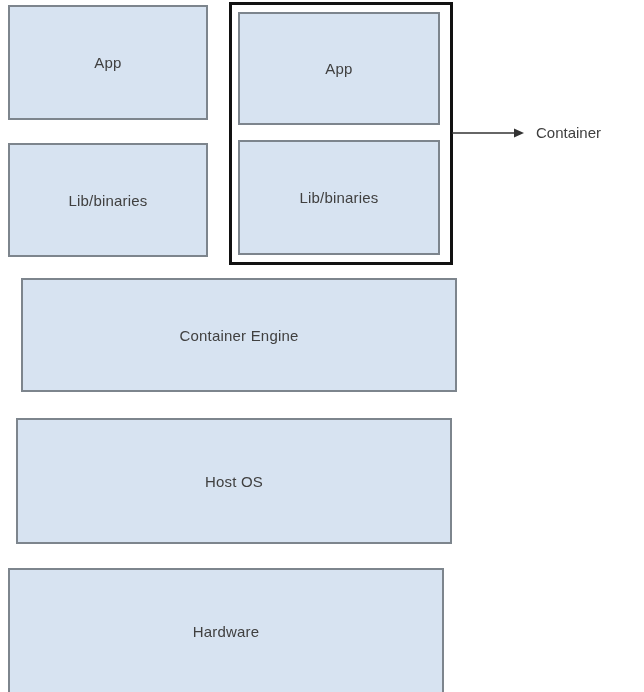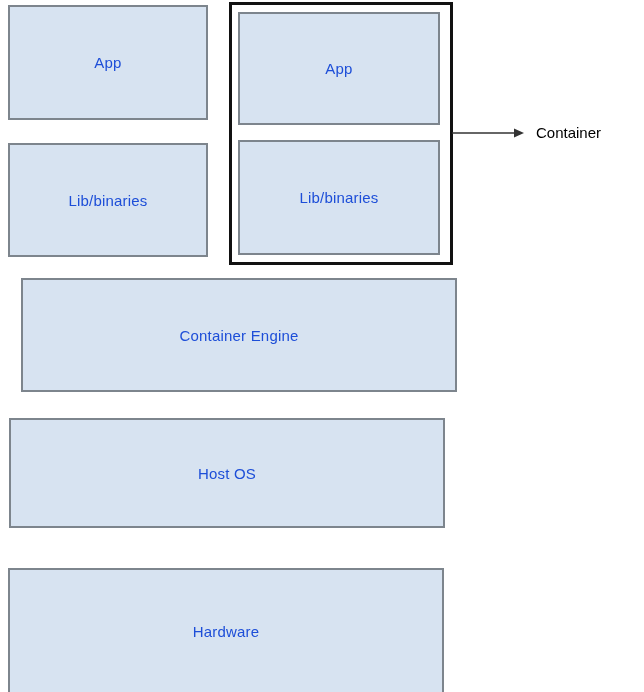--- a/index.html
+++ b/index.html
@@ -17,53 +17,53 @@
   }
   .box {
     position: absolute;
     box-sizing: border-box;
     background: #d7e3f1;
     border: 2px solid #7d858d;
     display: flex;
     align-items: center;
     justify-content: center;
     font-size: 15px;
-    color: #1d4ed8;
+    color: #404040;
     letter-spacing: 0.2px;
   }
   
   #app-left  { left: 8px;  top: 5px;   width: 200px; height: 115px; }
   #lib-left  { left: 8px;  top: 143px; width: 200px; height: 114px; }
   
   #container-group {
     position: absolute;
     box-sizing: border-box;
     left: 229px; top: 2px;
     width: 224px; height: 263px;
     border: 3px solid #111111;
     background: #ffffff;
   }
   #app-in  { left: 6px; top: 7px;   width: 202px; height: 113px; }
   #lib-in  { left: 6px; top: 135px; width: 202px; height: 115px; }
   
   #container-engine { left: 21px; top: 278px; width: 436px; height: 114px; }
-  #host-os          { left: 9px; top: 418px; width: 436px; height: 110px; }
+  #host-os          { left: 16px; top: 418px; width: 436px; height: 126px; }
   #hardware         { left: 8px; top: 568px; width: 436px; height: 126px; }
   
   #container-arrow {
     position: absolute;
     left: 452px; top: 126px;
     width: 78px; height: 14px;
   }
   #container-label {
     position: absolute;
     left: 536px; top: 125px;
     font-size: 15px;
     line-height: 16px;
-    color: #000000;
+    color: #404040;
     white-space: nowrap;
   }
 </style>
 </head>
 <body>
 
 <div class="canvas">
 
   <div class="box" id="app-left">App</div>
 

